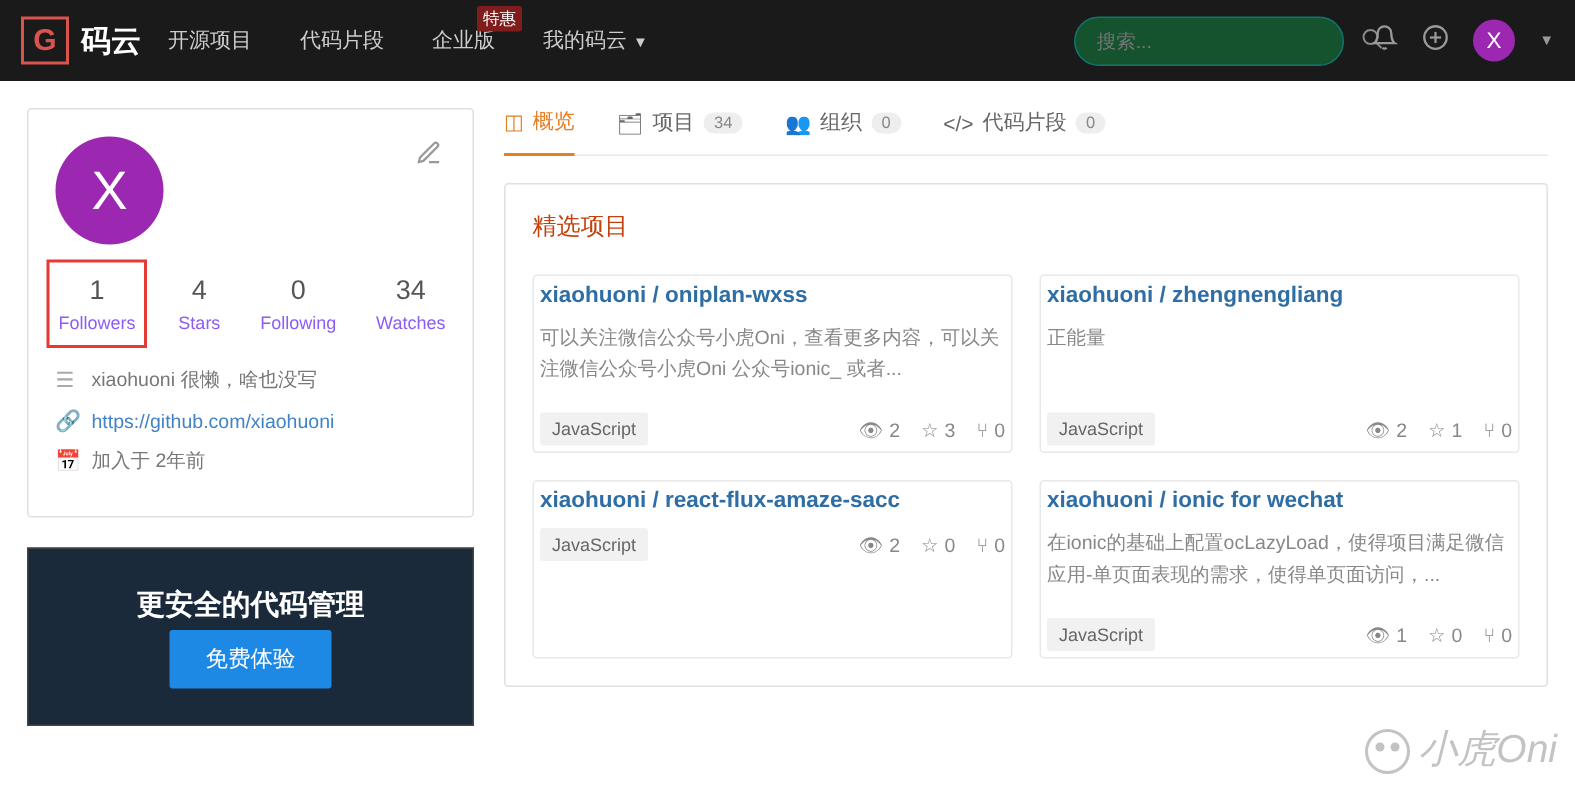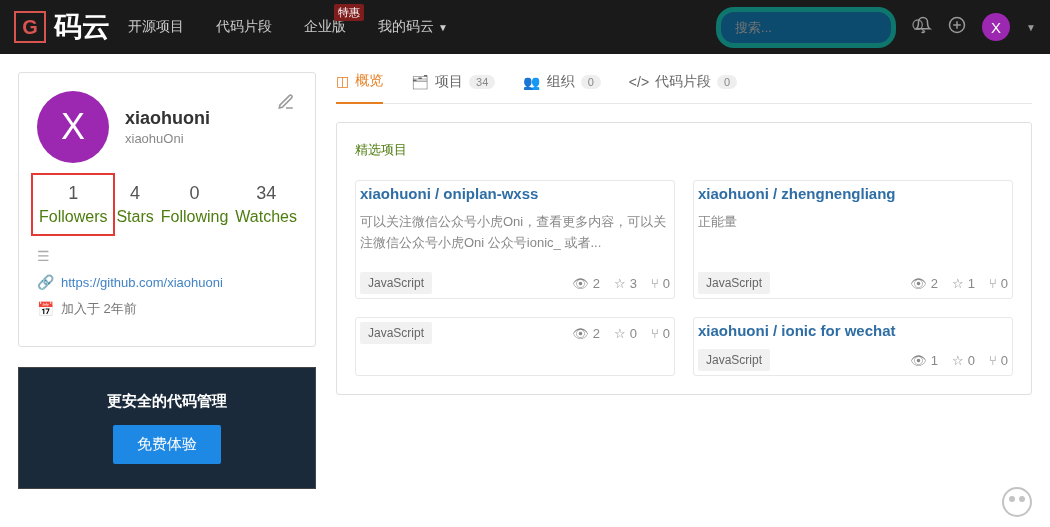--- a/index.html
+++ b/index.html
@@ -1,62 +1,62 @@
 <!DOCTYPE html>
 <html><head>
 <meta charset="utf-8">
 <style>
 *{margin:0;padding:0;box-sizing:border-box;font-family:"Microsoft YaHei",Arial,sans-serif}
 body{background:#fff;color:#333;font-size:14px}
 .topbar{background:#1a1a1a;height:54px;display:flex;align-items:center;padding:0 14px;color:#ccc}
 .logo{display:flex;align-items:center;margin-right:18px}
 .logo-box{width:32px;height:32px;border:2px solid #d9534f;display:flex;align-items:center;justify-content:center;color:#d9534f;font-weight:bold;font-size:20px;margin-right:8px}
-.logo-text{color:#fff;font-size:28px;font-weight:bold}
+.logo-text{color:#fff;font-size:20px;font-weight:bold}
 .nav{display:flex;gap:32px;align-items:center}
 .nav-item{color:#ccc;cursor:pointer;position:relative}
 .nav-badge{background:#7f1d1d;color:#fff;font-size:11px;padding:1px 4px;border-radius:2px;position:absolute;top:-14px;right:-18px}
 .nav-caret{margin-left:4px;font-size:10px}
 .spacer{flex:1}
-.search-box{background:#0c4a6e;border:5px solid #0f766e;border-radius:18px;padding:6px 14px;display:flex;align-items:center;width:180px}
+.search-box{background:#14532d;border:1px solid #0f766e;border-radius:18px;padding:6px 14px;display:flex;align-items:center;width:180px}
 .search-input{background:transparent;border:none;color:#aaa;outline:none;flex:1;font-size:13px}
 .search-icon{color:#888;cursor:pointer}
 .top-icons{display:flex;gap:16px;margin-left:18px;align-items:center}
 .top-icon{color:#999;cursor:pointer;font-size:18px}
 .avatar-sm{width:28px;height:28px;border-radius:50%;background:#9c27b0;color:#fff;display:flex;align-items:center;justify-content:center;font-size:15px}
 .caret{color:#999;font-size:10px}
 .container{display:flex;padding:18px;gap:20px}
 .sidebar{width:298px;flex-shrink:0}
 .profile-card{border:1px solid #e0e0e0;border-radius:3px;padding:18px;position:relative}
 .edit-icon{position:absolute;top:20px;right:20px;color:#999;cursor:pointer;font-size:18px}
 .profile-head{display:flex;align-items:center;margin-bottom:20px}
 .avatar-lg{width:72px;height:72px;border-radius:50%;background:#9c27b0;color:#fff;display:flex;align-items:center;justify-content:center;font-size:36px;margin-right:16px}
 .username{font-size:18px;font-weight:bold;color:#333}
 .handle{font-size:13px;color:#888;margin-top:2px}
 .stats{display:flex;justify-content:space-between;margin-bottom:22px}
 .stat{text-align:center;cursor:pointer}
 .stat-hl{border:2px solid #e53935;padding:8px 6px;margin:-10px -6px}
 .stat-num{font-size:18px;color:#555}
-.stat-label{font-size:16px;color:#4d7c0f;margin-top:4px}
+.stat-label{font-size:12px;color:#8b5cf6;margin-top:4px}
 .meta-row{display:flex;align-items:center;color:#777;font-size:13px;margin-bottom:10px}
 .meta-icon{width:16px;margin-right:8px;color:#aaa;font-size:14px}
 .meta-link{color:#4183c4}
 .promo{border:1px solid #444;background:#1a2a3a;color:#fff;margin-top:20px;padding:24px 18px;text-align:center;position:relative;overflow:hidden}
 .promo-bg{position:absolute;inset:0;background:linear-gradient(135deg,#1a2a3a 0%,#2a3a4a 50%,#1a2a3a 100%);opacity:0.9}
 .promo>*{position:relative}
-.promo h2{font-size:15px;margin-bottom:14px;color:#fff}
+.promo h2{font-size:19px;margin-bottom:4px;color:#fff}
 .promo p{font-size:12px;color:#ccc;line-height:1.7;margin-bottom:18px}
 .promo-btn{background:#1e88e5;color:#fff;border:none;padding:10px 24px;font-size:15px;cursor:pointer;border-radius:2px}
 .main{flex:1;min-width:0}
 .tabs{display:flex;gap:28px;border-bottom:1px solid #e8e8e8;padding-bottom:0;margin-bottom:18px;align-items:center}
 .tab{padding:0 0 12px 0;cursor:pointer;color:#666;display:flex;align-items:center;gap:6px;font-size:14px}
 .tab-active{color:#e67e22;border-bottom:2px solid #e67e22;margin-bottom:-1px}
 .tab-icon{font-size:14px}
 .tab-badge{background:#eee;color:#888;border-radius:8px;padding:1px 7px;font-size:11px}
 .card{border:1px solid #e0e0e0;border-radius:3px;padding:18px;margin-bottom:18px}
-.card-title{font-size:13px;color:#4d7c0f;margin-bottom:21px}
+.card-title{font-size:16px;color:#c2410c;margin-bottom:21px}
 .repo-grid{display:grid;grid-template-columns:1fr 1fr;gap:18px;margin-top:14px}
 .repo{border:1px solid #e8e8e8;border-radius:3px;padding:4px}
 .repo-title{color:#2f6ea5;font-size:15px;font-weight:bold;margin-bottom:10px;cursor:pointer}
 .repo-desc{color:#888;font-size:13px;line-height:1.6;margin-bottom:18px;min-height:42px}
 .repo-footer{display:flex;justify-content:space-between}
 .lang-tag{background:#f1f1f1;color:#666;font-size:12px;padding:4px 8px;border-radius:2px}
 .repo-stats{display:flex;gap:14px;color:#888;font-size:13px}
 .repo-stat{display:flex;align-items:center;gap:4px}
 .repo-stat-icon{font-size:13px}
 .watermark{position:fixed;bottom:10px;right:12px;font-size:26px;color:#aaa;font-style:italic;opacity:0.7;pointer-events:none}
@@ -116,24 +116,20 @@
   <div class="sidebar">
     <div class="profile-card">
       <span class="edit-icon">
         <svg width="18" height="18" viewBox="0 0 24 24" fill="none" stroke="currentColor" stroke-width="2">
             <path d="M12 20h9"></path>
             <path d="M16.5 3.5a2.1 2.1 0 0 1 3 3L7 19l-4 1 1-4Z"></path>
           </svg>
       </span>
       <div class="profile-head">
         <div class="avatar-lg">X</div>
-        <div>
-          <div class="username">xiaohuoni</div>
-          <div class="handle">xiaohuOni</div>
-        </div>
       </div>
       <div class="stats">
         <div class="stat stat-hl">
           <div class="stat-num">1</div>
           <div class="stat-label">Followers</div>
         </div>
         <div class="stat">
           <div class="stat-num">4</div>
           <div class="stat-label">Stars</div>
         </div>
@@ -141,20 +137,21 @@
           <div class="stat-num">0</div>
           <div class="stat-label">Following</div>
         </div>
         <div class="stat">
           <div class="stat-num">34</div>
           <div class="stat-label">Watches</div>
         </div>
       </div>
       <div class="meta-row">
         <span class="meta-icon">☰</span>
+        <span>xiaohuoni 很懒，啥也没写</span>
       </div>
       <div class="meta-row">
         <span class="meta-icon">🔗</span>
         <span class="meta-link">https://github.com/xiaohuoni</span>
       </div>
       <div class="meta-row">
         <span class="meta-icon">📅</span>
         <span>加入于 2年前</span>
       </div>
     </div>
@@ -210,41 +207,43 @@
     <div class="repo-footer">
       <span class="lang-tag">JavaScript</span>
       <div class="repo-stats">
         <span class="repo-stat"><span class="repo-stat-icon">👁</span>2</span>
         <span class="repo-stat"><span class="repo-stat-icon">☆</span>1</span>
         <span class="repo-stat"><span class="repo-stat-icon">⑂</span>0</span>
       </div>
     </div>
           </div>
           <div class="repo">
+    <div class="repo-title">xiaohuoni / react-flux-amaze-sacc</div>
     <div class="repo-footer">
       <span class="lang-tag">JavaScript</span>
       <div class="repo-stats">
         <span class="repo-stat"><span class="repo-stat-icon">👁</span>2</span>
         <span class="repo-stat"><span class="repo-stat-icon">☆</span>0</span>
         <span class="repo-stat"><span class="repo-stat-icon">⑂</span>0</span>
       </div>
     </div>
           </div>
           <div class="repo">
     <div class="repo-title">xiaohuoni / ionic for wechat</div>
+    <div class="repo-desc">在ionic的基础上配置ocLazyLoad，使得项目满足微信应用-单页面表现的需求，使得单页面访问，...</div>
     <div class="repo-footer">
       <span class="lang-tag">JavaScript</span>
       <div class="repo-stats">
         <span class="repo-stat"><span class="repo-stat-icon">👁</span>1</span>
         <span class="repo-stat"><span class="repo-stat-icon">☆</span>0</span>
         <span class="repo-stat"><span class="repo-stat-icon">⑂</span>0</span>
       </div>
     </div>
           </div>
         </div>
     </div>
 
   </div>
 </div>
 
 <div class="watermark">
-  <span class="wm-icon"></span>
+  <span class="wm-icon"></span><span>小虎Oni</span>
 </div>
 
 </body></html>

